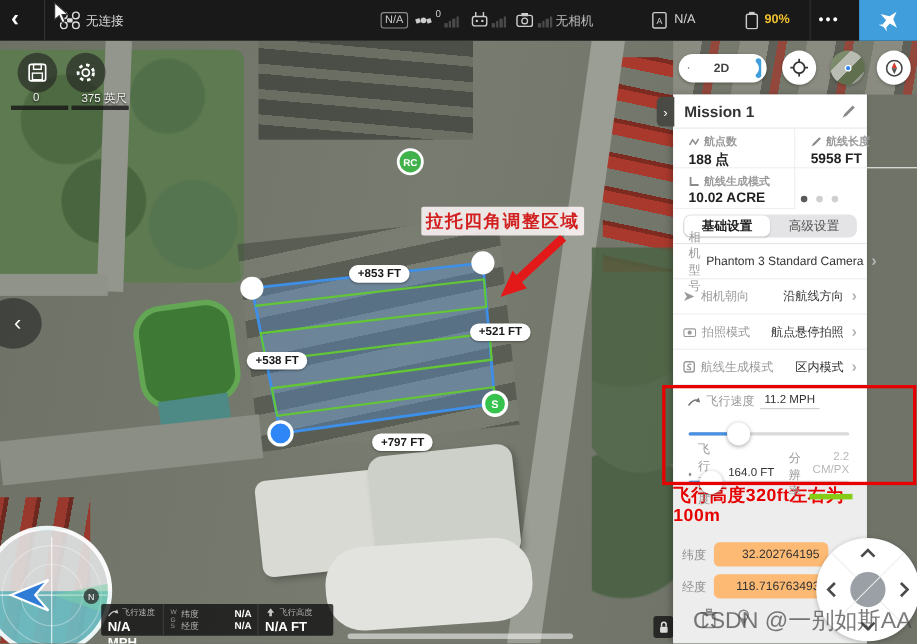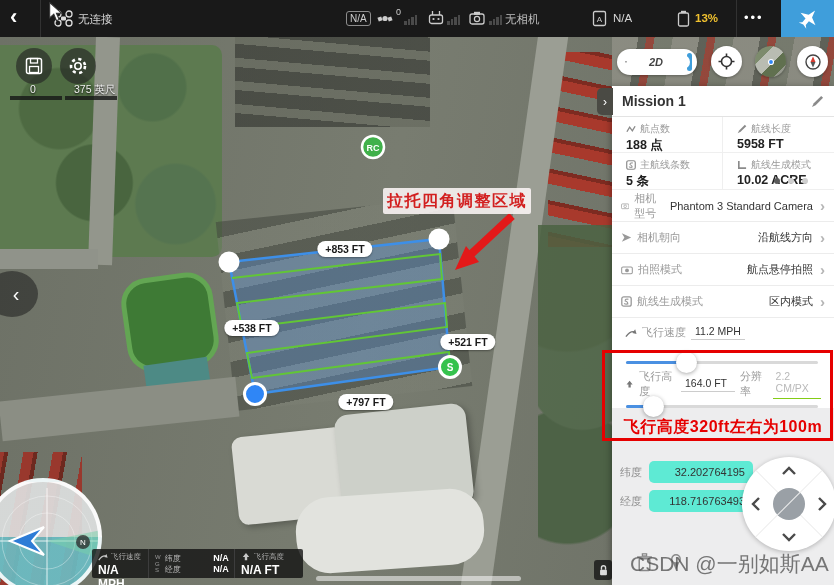--- a/index.html
+++ b/index.html
@@ -84,67 +84,67 @@
   .wgs { display:flex; flex-direction:column; font-size:6px; line-height:6.5px; color:#9a9a9a; margin-right:4px; }
   .trow { display:flex; justify-content:space-between; width:64px; font-size:8px; color:#b5b5b5; line-height:11px; }
   .trow b { color:#fff; font-size:9px; }
 
   .lockbtn { position:absolute; left:594px; top:560px; width:18px; height:20px; background:rgba(25,25,25,.82); border-radius:3px;
              display:flex; align-items:center; justify-content:center; z-index:16; }
   .homebar { position:absolute; left:316px; top:576px; width:205px; height:5px; border-radius:3px; background:rgba(250,250,250,.55); z-index:16; }
 
   
   .pill2d { position:absolute; left:617px; top:49px; width:80px; height:26px; background:#fff; border-radius:13px;
-            display:flex; align-items:center; padding:0 5px 0 8px; gap:22px; z-index:22; box-shadow:0 1px 3px rgba(0,0,0,.3);font-style:italic; }
+            display:flex; align-items:center; padding:0 5px 0 8px; gap:22px; z-index:22; box-shadow:0 1px 3px rgba(0,0,0,.3); }
   .pill2d .lbl { font-size:11px; font-weight:bold; color:#444; }
   .tgl { width:33px; height:18px; border-radius:9px; background:#3f9edb; position:relative; margin-left:2px; }
   .tgl i { position:absolute; right:2px; top:2px; width:14px; height:14px; border-radius:50%; background:#fff; }
   .cbtn { position:absolute; width:31px; height:31px; border-radius:50%; background:#fff; z-index:22;
           display:flex; align-items:center; justify-content:center; box-shadow:0 1px 3px rgba(0,0,0,.3); overflow:hidden; }
 
   
-  .panel { position:absolute; left:612px; top:86px; width:222px; height:499px; background:#ededee; z-index:20; box-shadow:-2px 0 6px rgba(0,0,0,.25); }
+  .panel { position:absolute; left:612px; top:86px; width:176px; height:499px; background:#ededee; z-index:20; box-shadow:-2px 0 6px rgba(0,0,0,.25); }
   .ptab { position:absolute; left:597px; top:88px; width:16px; height:27px; background:#4a4a44; border-radius:5px 0 0 5px;
           z-index:21; display:flex; align-items:center; justify-content:center; color:#fff; font-size:12px; }
   .phead { height:31px; background:#fff; border-bottom:1px solid #e3e3e3; display:flex; align-items:center; padding:0 10px; }
   .phead .t { font-size:14px; font-weight:bold; color:#333; }
   .phead .pe { margin-left:auto; }
   .stats { height:73px; background:#fff; position:relative; display:grid; grid-template-columns:111px 111px; grid-template-rows:36px 37px; }
   .cell { padding:5px 0 0 14px; border-bottom:1px solid #efefef; }
   .cell:nth-child(odd){ border-right:1px solid #efefef; }
-  .slab { display:flex; align-items:center; gap:4px; font-size:10px; color:#9a9a9a; }
+  .slab { display:flex; align-items:center; gap:4px; font-size:10px; color:#9a9a9a;font-weight:bold; }
   .sval { font-size:12.5px; font-weight:bold; color:#222; margin-top:1px; }
   .pgdots { position:absolute; right:26px; bottom:6px; display:flex; gap:8px; }
   .pgdots i { width:6px; height:6px; border-radius:50%; background:#cfcfcf; }
   .pgdots i.on { background:#5a5a5a; }
   .tabs { height:32px; background:#fff; padding:5px 9px 6px; border-bottom:1px solid #e3e3e3; }
   .seg { height:21px; background:#e4e4e6; border-radius:7px; display:flex; }
   .seg .s { flex:1; display:flex; align-items:center; justify-content:center; font-size:11.5px; color:#555; }
   .seg .s.on { background:#fff; border-radius:6px; font-weight:bold; color:#222; box-shadow:0 1px 2px rgba(0,0,0,.18); margin:1px; }
   .prow { height:32px; background:#fff; display:flex; align-items:center; padding:0 9px; gap:5px; border-bottom:1px solid #ececec; }
   .prow .rl { font-size:11px; color:#9a9a9a; }
   .prow .rv { margin-left:auto; font-size:11px; color:#333; white-space:nowrap; }
   .prow .ch { color:#b5b5b5; font-size:15px; font-weight:bold; margin-left:2px; line-height:10px; }
   .sliders { height:90px; background:#fff; position:relative; }
   .slrow { position:absolute; left:0; right:0; display:flex; align-items:center; padding:0 13px; gap:5px; }
   .slname { font-size:11px; color:#9a9a9a; }
   .slval { font-size:10.5px; color:#333; border-bottom:1px solid #ccc; padding:0 4px 2px; min-width:54px; }
   .resl { font-size:11px; color:#9a9a9a; margin-left:auto; }
-  .resv { font-size:10.5px; color:#b9b9b9; border-bottom:1px solid #84cc16; padding:0 3px 4px; }
+  .resv { font-size:10.5px; color:#b9b9b9; border-bottom:5px solid #84cc16; padding:0 3px 16px;text-align:right; }
   .track { position:absolute; left:14px; right:16px; height:3px; background:#d9d9d9; border-radius:2px; }
   .track .fill { position:absolute; left:0; top:0; bottom:0; background:#4a90e2; border-radius:2px; }
   .track .knob { position:absolute; top:-9px; width:21px; height:21px; border-radius:50%; background:#fff;
                  box-shadow:0 1px 4px rgba(0,0,0,.35); transform:translateX(-10px); }
   .redbox { position:absolute; left:602px; top:350px; width:231px; height:91px; border:3px solid #e60000; z-index:30; pointer-events:none; }
   .note { height:38px; display:flex; align-items:center; justify-content:center;
           font-size:16px; font-weight:bold; color:#e60000; letter-spacing:.5px; background:#ededee; }
   .coords { position:relative; height:107px; background:#ededee; }
   .crow { position:absolute; left:8px; display:flex; align-items:center; gap:7px; }
   .crow .cl { font-size:11px; color:#8f8f8f; }
-  .crow input { width:104px; height:22px; border:none; border-radius:5px; background:#5eead4; font-size:11px; color:#333;
+  .crow input { width:104px; height:22px; border:none; border-radius:5px; background:#fdba74; font-size:11px; color:#333;
                 text-align:right; padding-right:8px; font-family:"Liberation Sans",sans-serif; }
   .dpad { position:absolute; left:130px; top:11px; width:94px; height:94px; border-radius:50%; background:#fff;
           box-shadow:0 1px 5px rgba(0,0,0,.25); overflow:hidden; }
   .dpad::before, .dpad::after { content:""; position:absolute; left:-20px; top:46px; width:134px; height:1px; background:#eee; }
   .dpad::before { transform:rotate(45deg); } .dpad::after { transform:rotate(-45deg); }
   .dcenter { position:absolute; left:31px; top:31px; width:32px; height:32px; border-radius:50%; background:#9aa0a6; }
   .dch { position:absolute; }
 
   .watermark { position:absolute; left:630px; top:550px; z-index:60; font-size:21px; color:rgba(70,70,70,.72); white-space:nowrap; }
   .wmicons { position:absolute; left:636px; top:553px; z-index:59; display:flex; gap:16px; opacity:.75; }
@@ -181,21 +181,21 @@
   <circle cx="255" cy="394" r="10.5" fill="#2f86f6" stroke="#fff" stroke-width="3"></circle>
   <circle cx="450" cy="367" r="10.5" fill="#35c24d" stroke="#fff" stroke-width="3"></circle>
   <text x="450" y="371" text-anchor="middle" font-size="10" font-weight="bold" fill="#fff">S</text>
   <circle cx="373" cy="147" r="11" fill="#41b14b" stroke="#fff" stroke-width="2.5"></circle>
   <text x="373" y="151" text-anchor="middle" font-size="9" font-weight="bold" fill="#fff">RC</text>
   <line x1="512" y1="216" x2="468" y2="257" stroke="#e31919" stroke-width="8"></line>
   <polygon points="455,270 479,262 466,246" fill="#e31919"></polygon>
 </svg>
 
 <div class="dist" style="left:345px;top:241px;">+853 FT</div>
-<div class="dist" style="left:468px;top:294px;margin-top:40px;">+521 FT</div>
+<div class="dist" style="left:455px;top:294px;">+521 FT</div>
 <div class="dist" style="left:252px;top:320px;">+538 FT</div>
 <div class="dist" style="left:366px;top:394px;">+797 FT</div>
 
 <div class="anno">拉托四角调整区域</div>
 
 <div class="mbtn" style="left:16px;top:48px;">
   <svg width="18" height="18" viewBox="0 0 18 18">
     <rect x="1.5" y="1.5" width="15" height="15" rx="2" fill="none" stroke="#fff" stroke-width="1.5"></rect>
     <rect x="5.5" y="1.5" width="7" height="4.5" fill="none" stroke="#fff" stroke-width="1.3"></rect>
     <rect x="4.5" y="9.5" width="9" height="6" fill="none" stroke="#fff" stroke-width="1.3"></rect>
@@ -335,43 +335,39 @@
           <svg width="10" height="10" viewBox="0 0 14 14">
             <polygon points="1,13 3,9 11,1 13,3 5,11" fill="#8a8a8a"></polygon>
           </svg>
         <span>航线长度</span>
         </div>
       <div class="sval">5958 FT</div>
     </div>
     <div class="cell">
       <div class="slab">
           <svg width="10" height="10" viewBox="0 0 11 11">
-            <rect x="0.8" y="0.8" width="9.4" height="9.4" rx="2" fill="none" stroke="#8a8a8a" stroke-width="1.3"></rect>
-            <path d="M7.5,3.2 Q4,2.6 4.2,5 Q7,5.6 6.8,8 Q4,8.4 3.2,7.4" fill="none" stroke="#8a8a8a" stroke-width="1.1"></path>
-          </svg>
-        <span>主航线条数</span>
-        </div>
-      <div class="sval">5 条</div>
-    </div>
-    <div class="cell">
-      <div class="slab">
-          <svg width="10" height="10" viewBox="0 0 11 11">
             <path d="M2,1 V9 H10" fill="none" stroke="#8a8a8a" stroke-width="1.8"></path>
           </svg>
         <span>航线生成模式</span>
         </div>
       <div class="sval">10.02 ACRE</div>
     </div>
     <div class="pgdots">
         <i class="on"></i>
         <i></i>
         <i></i>
       </div>
   </div>
 
+  <div class="tabs">
+    <div class="seg">
+      <div class="s on">基础设置</div>
+      <div class="s">高级设置</div>
+    </div>
+  </div>
 
   <div class="prow">
     <svg width="12" height="10" viewBox="0 0 14 11">
         <rect x="0.8" y="2" width="12.4" height="8" rx="1.5" fill="none" stroke="#999" stroke-width="1.2"></rect>
         <circle cx="7" cy="6" r="2.2" fill="none" stroke="#999" stroke-width="1.1"></circle>
       </svg>
     <span class="rl">相机型号</span>
     <span class="rv">Phantom 3 Standard Camera</span>
       <span class="ch">›</span>
   </div>
@@ -517,21 +513,21 @@
   <svg class="abs" style="left:592px;top:10px;" width="15" height="17" viewBox="0 0 15 17">
     <rect x="1.5" y="1.5" width="12" height="14" rx="1.5" fill="none" stroke="#ccc" stroke-width="1.3"></rect>
     <text x="7.5" y="12" text-anchor="middle" font-size="8" fill="#ccc" font-family="Liberation Sans">A</text>
   </svg>
   <span class="tb-txt" style="left:613px;">N/A</span>
 
   <svg class="abs" style="left:676px;top:10px;" width="14" height="17" viewBox="0 0 14 17">
     <rect x="5" y="0.8" width="5" height="2.2" fill="#ccc"></rect>
     <rect x="2.5" y="3" width="10" height="13" rx="1.5" fill="none" stroke="#ccc" stroke-width="1.3"></rect>
   </svg>
-  <span class="battxt" style="left:695px;">13%</span>
+  <span class="battxt" style="left:695px;">90%</span>
 
   <div class="sep" style="left:736px;"></div>
   <span class="dots3">•••</span>
   <div class="takeoff">
     <svg width="22" height="22" viewBox="0 0 18 18" style="transform:rotate(40deg);">
       <polygon points="9,0 10.8,6 17,9 10.8,10 10.8,14 13,16 9,15 5,16 7.2,14 7.2,10 1,9 7.2,6" fill="#fff"></polygon>
     </svg>
   </div>
 </div>
 

